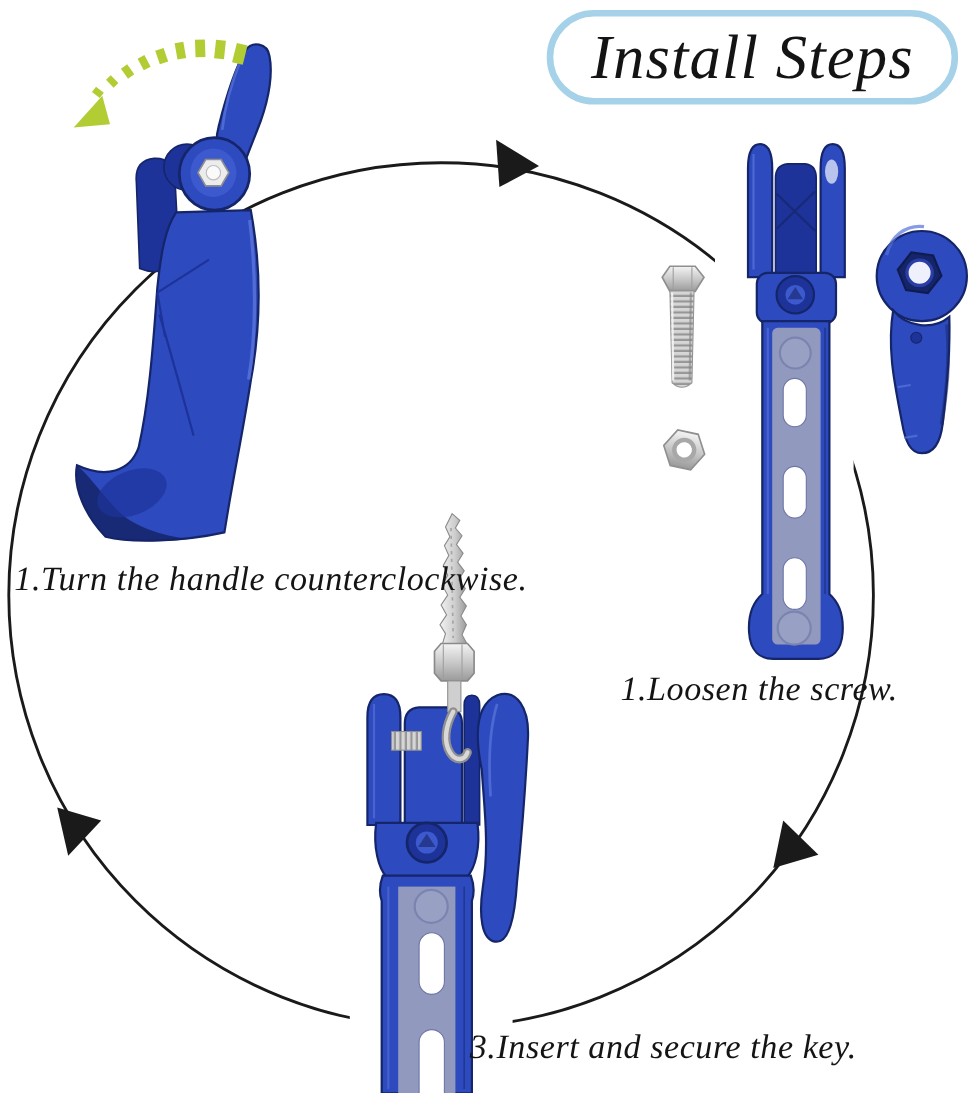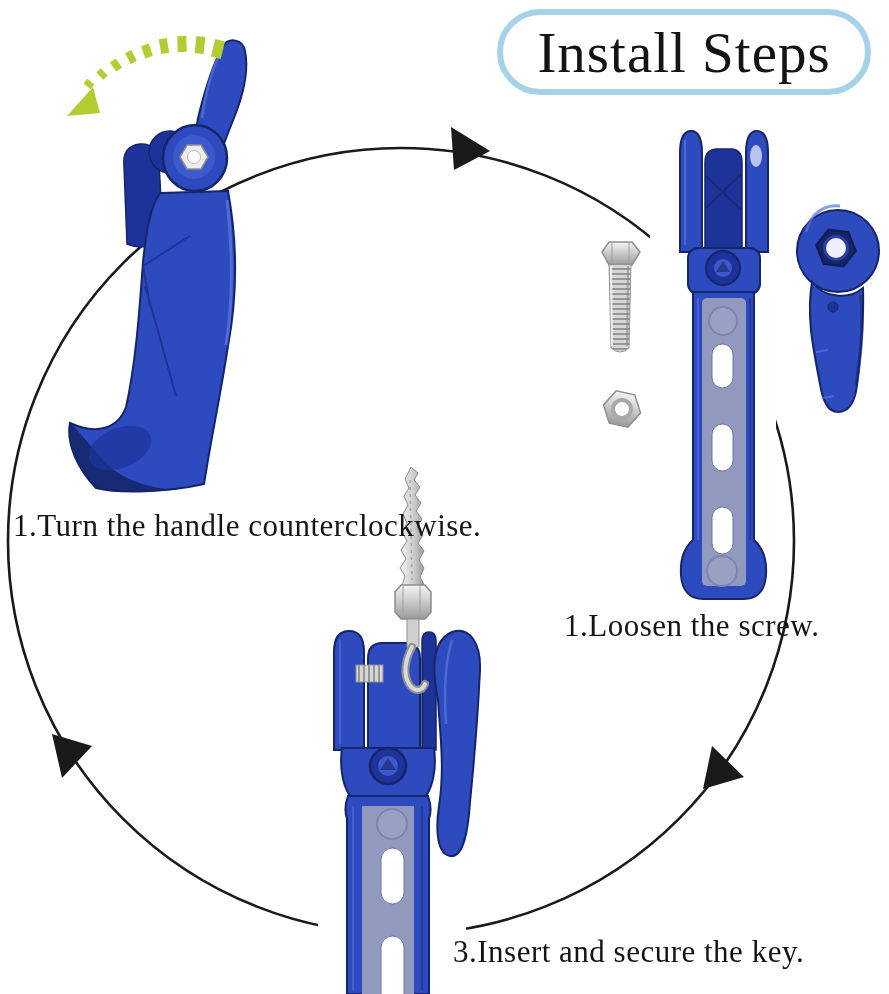--- a/index.html
+++ b/index.html
@@ -7,26 +7,26 @@
     --green:#b2cc34; --blue:#2d4abe; --blue-light:#5570d8; --blue-dark:#1d339a;
     --blue-deep:#152569; --channel:#9199bf; --channel-emboss:#98a1c4;
   }
   html,body{margin:0;padding:0;background:#fff;}
   .stage{position:relative;width:889px;height:994px;background:#fff;overflow:hidden;
          font-family:"Liberation Serif",serif;}
   .scene{position:absolute;left:0;top:0;}
   .title-pill{position:absolute;left:497px;top:9px;width:374px;height:86px;
       border:6px solid var(--accent-border);border-radius:50px;background:#fff;
       display:flex;align-items:center;justify-content:center;box-sizing:border-box;
-      font-size:57px;letter-spacing:1px;color:var(--text-ink);}
-  .step-label{position:absolute;font-size:31px;color:var(--text-ink);
+      font-style:italic;font-size:57px;letter-spacing:1px;color:var(--text-ink);}
+  .step-label{position:absolute;font-style:italic;font-size:31px;color:var(--text-ink);
       white-space:nowrap;letter-spacing:.5px;}
   .step-1{left:13px;top:508px;}
   .step-2{left:564px;top:608px;}
-  .step-3{left:453px;top:934px;}
+  .step-3{left:427px;top:934px;}
 </style>
 </head>
 <body>
 
 <div class="stage">
 
   <svg class="scene" width="889" height="994" viewBox="0 0 889 994">
     <defs>
       <linearGradient id="gradMetal" x1="0" y1="0" x2="0" y2="1">
         <stop offset="0" stop-color="#f4f4f4"></stop>

